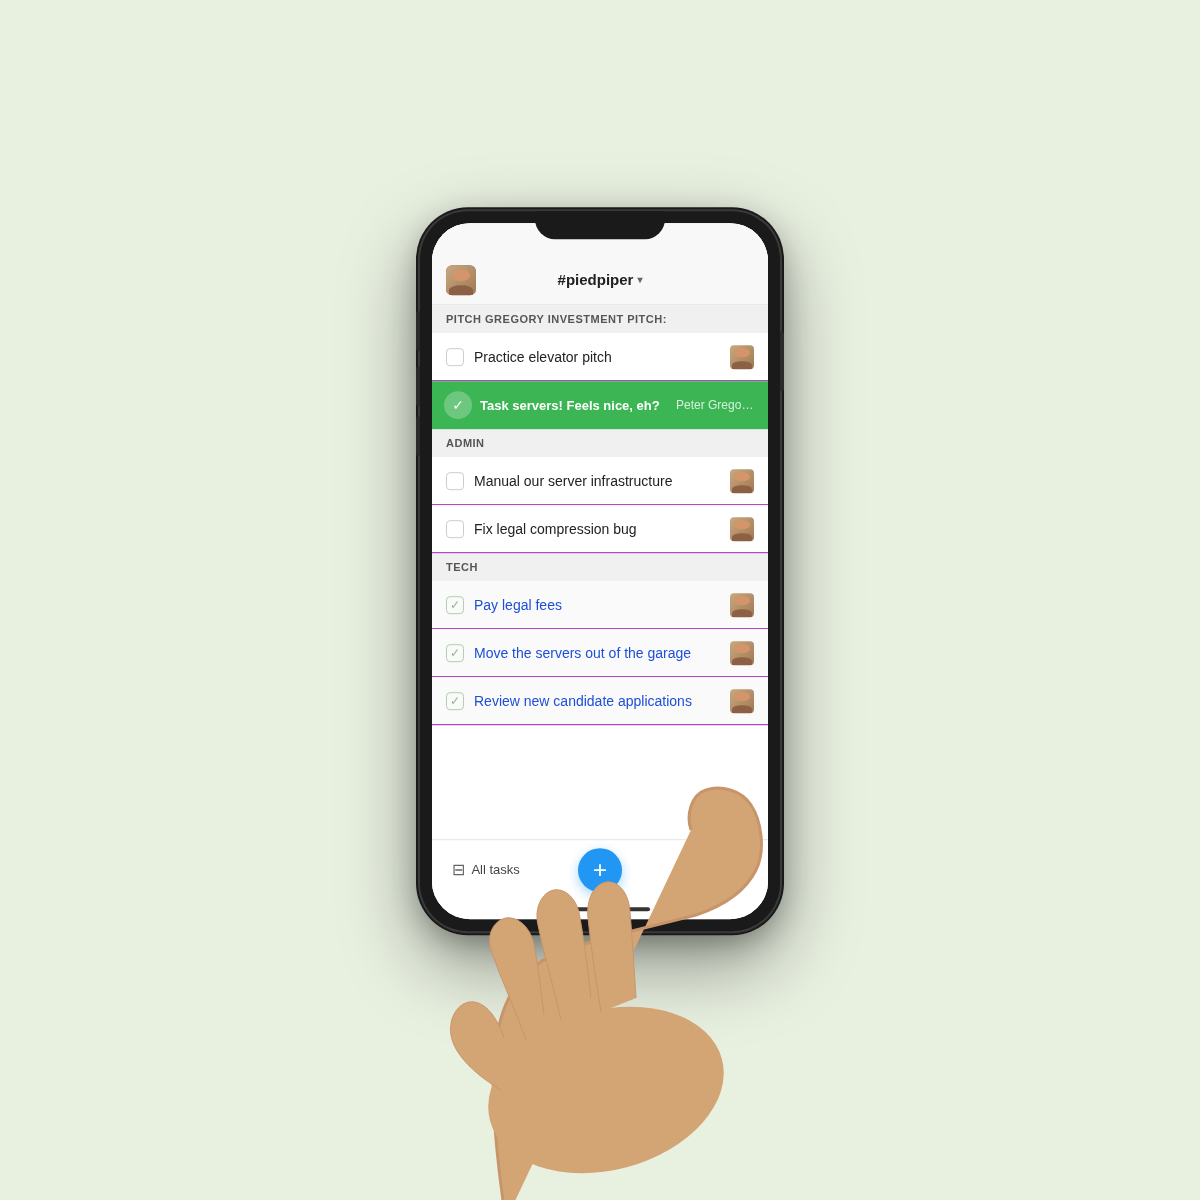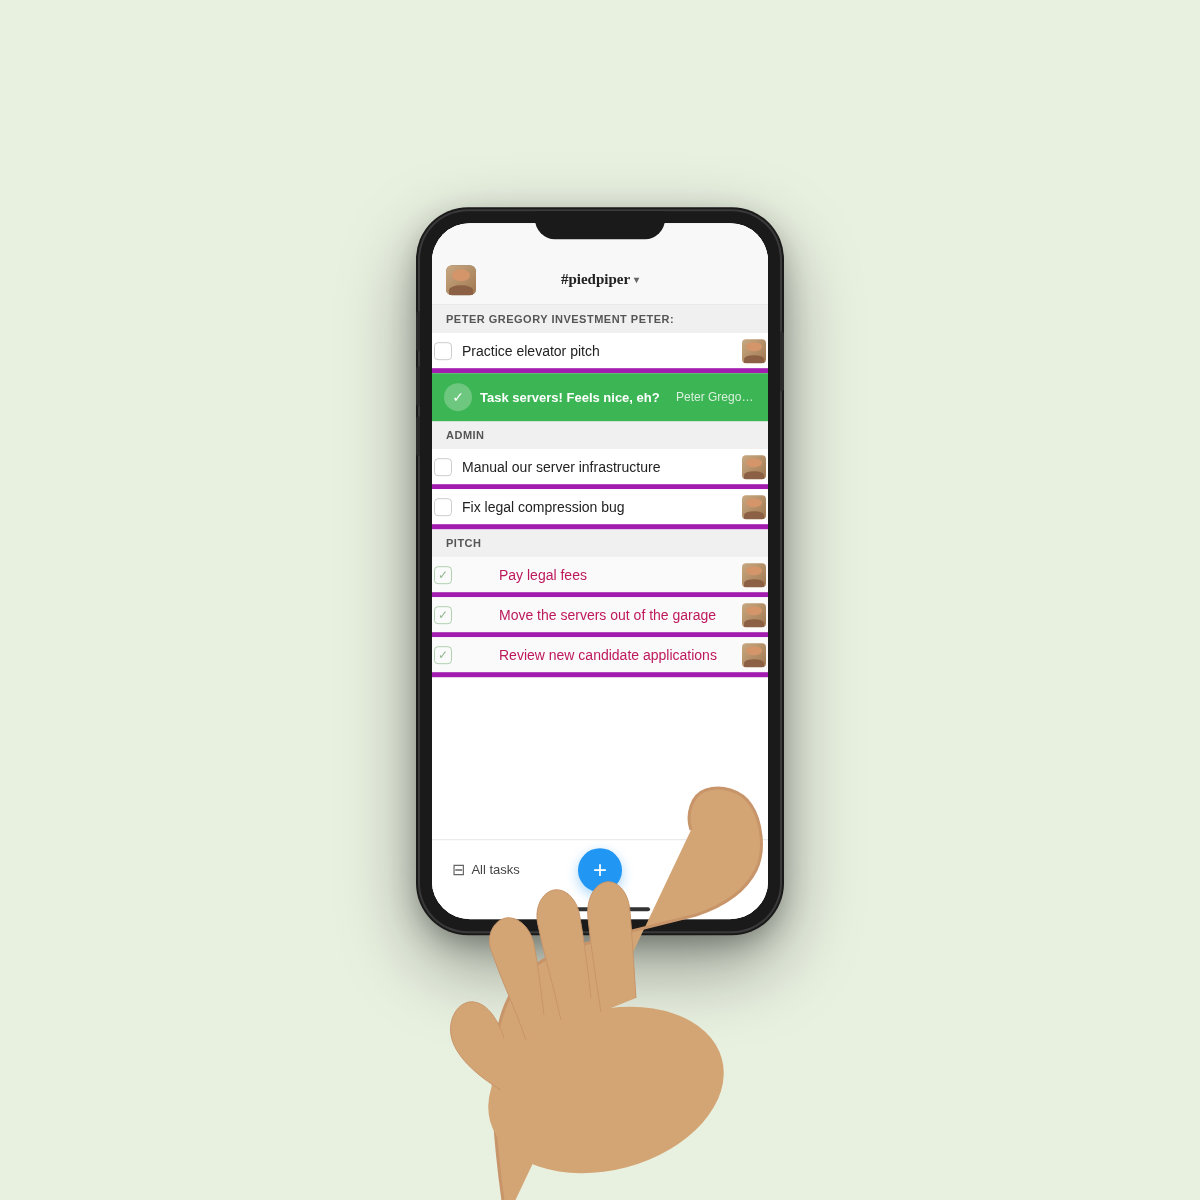--- a/index.html
+++ b/index.html
@@ -116,21 +116,20 @@
     
     .app-header {
       height: 50px;
       background: #f8f8f8;
       border-bottom: 1px solid #e5e5e5;
       display: flex;
       align-items: center;
       justify-content: center;
       flex-shrink: 0;
       position: relative;
-      font-family: Liberation Serif, serif;
     }
 
     .header-avatar {
       position: absolute;
       left: 14px;
       width: 30px;
       height: 30px;
       border-radius: 6px;
       background: #8B7355;
       overflow: hidden;
@@ -199,23 +198,23 @@
       font-size: 11px;
       font-weight: 700;
       color: #555;
       letter-spacing: 0.5px;
     }
 
     
     .task-row {
       display: flex;
       align-items: center;
-      padding: 0 2px;
-      height: 40px;
-      border-bottom: 5px solid #a21caf;
+      padding: 0 14px;
+      height: 48px;
+      border-bottom: 1px solid #a21caf;
       background: #fff;
       position: relative;
     }
 
     .task-row.completed {
       background: #fafafa;
     }
 
     .task-checkbox {
       width: 18px;
@@ -243,22 +242,21 @@
     .task-text {
       flex: 1;
       font-size: 14px;
       color: #222;
       white-space: nowrap;
       overflow: hidden;
       text-overflow: ellipsis;
     }
 
     .task-text.completed-text {
-      color: #be185d;
-      margin-left: 37px;
+      color: #1d4ed8;
     }
 
     .task-avatar {
       width: 24px;
       height: 24px;
       border-radius: 4px;
       background: linear-gradient(135deg, #c8a882 0%, #a07850 100%);
       flex-shrink: 0;
       position: relative;
       overflow: hidden;
@@ -442,21 +440,21 @@
               <div class="avatar-face"></div>
             </div>
             <div class="header-title">
               <span>#piedpiper</span>
               <span class="chevron-down">▾</span>
             </div>
           </div>
 
           <div class="scroll-content">
 
-            <div class="section-header">PETER GREGORY INVESTMENT PETER:</div>
+            <div class="section-header">PITCH GREGORY INVESTMENT PITCH:</div>
 
             <div class="task-row">
               <div class="task-checkbox"></div>
               <span class="task-text">Practice elevator pitch</span>
               <div class="task-avatar"></div>
             </div>
 
             <div class="toast-notification">
               <div class="toast-icon">
                 <span>✓</span>
@@ -473,21 +471,21 @@
               <span class="task-text">Manual our server infrastructure</span>
               <div class="task-avatar"></div>
             </div>
 
             <div class="task-row">
               <div class="task-checkbox"></div>
               <span class="task-text">Fix legal compression bug</span>
               <div class="task-avatar"></div>
             </div>
 
-            <div class="section-header">PITCH</div>
+            <div class="section-header">TECH</div>
 
             <div class="task-row completed">
               <div class="task-checkbox checked"></div>
               <span class="task-text completed-text">Pay legal fees</span>
               <div class="task-avatar"></div>
             </div>
 
             <div class="task-row completed">
               <div class="task-checkbox checked"></div>
               <span class="task-text completed-text">Move the servers out of the garage</span>

